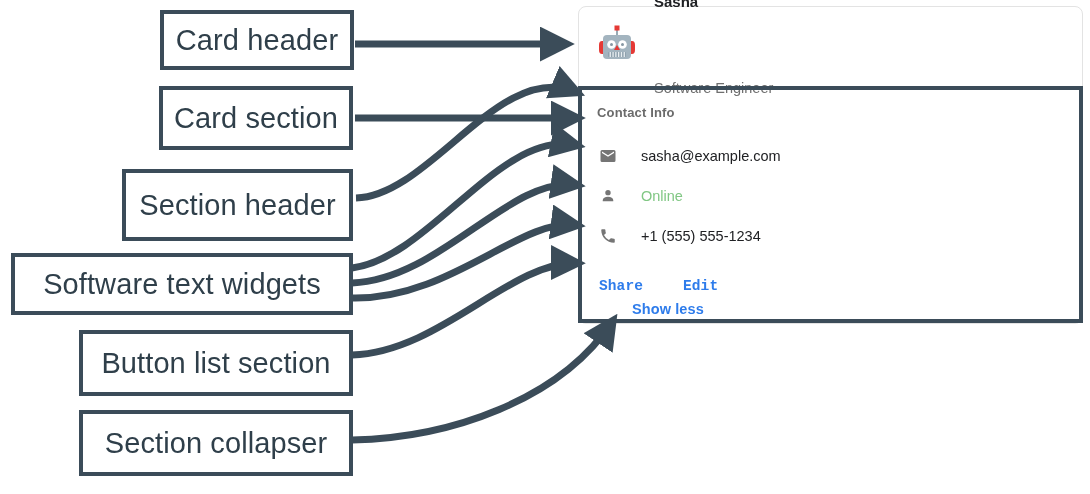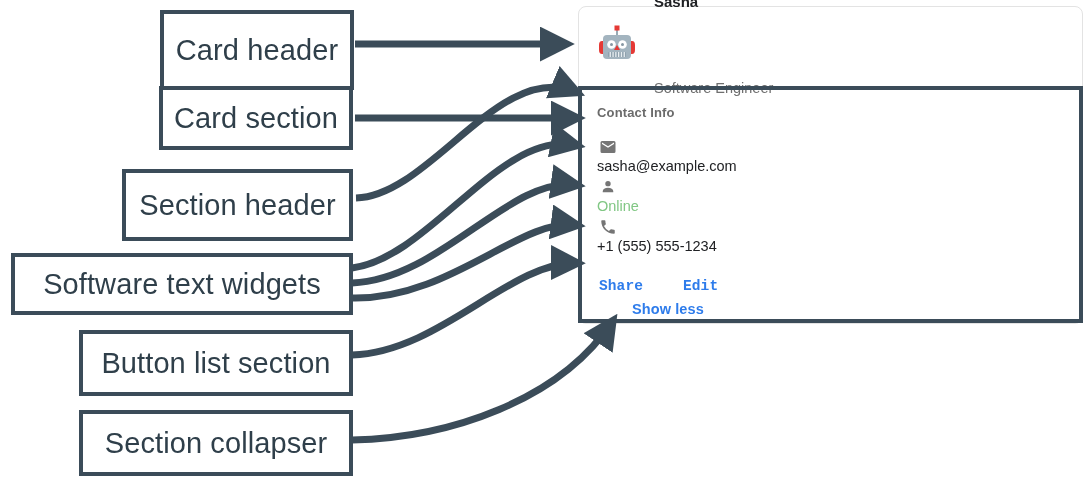--- a/index.html
+++ b/index.html
@@ -110,22 +110,22 @@
   .section-header {
     font-size: 13px;
     font-weight: bold;
     color: #6b6b6b;
     letter-spacing: 0.15px;
     margin-bottom: 16px;
   }
 
   .row {
     display: flex;
+    align-items: center;
     height: 40px;
-    flex-direction: column;
   }
   .row-icon {
     width: 22px;
     flex: 0 0 22px;
     display: flex;
     align-items: center;
     justify-content: center;
     margin-right: 22px;
   }
   .row-icon svg { display: block; }
@@ -261,21 +261,21 @@
       <path d="M352,268 C430,258 500,130 576,145"></path>
       <path d="M352,283 C440,280 510,176 576,185"></path>
       <path d="M352,298 C450,300 520,218 576,225"></path>
 
       <path d="M352,355 C440,352 510,262 576,263"></path>
 
       <path d="M352,440 C450,438 560,400 612,322"></path>
     </g>
   </svg>
 
-  <div class="anno-box" style="left:160px; top:10px; width:194px; height:80px;">
+  <div class="anno-box" style="left:160px; top:10px; width:194px; height:60px;">
     <span>Card header</span>
   </div>
 
   <div class="anno-box" style="left:159px; top:86px; width:194px; height:64px;">
     <span>Card section</span>
   </div>
 
   <div class="anno-box" style="left:122px; top:169px; width:231px; height:72px;">
     <span>Section header</span>
   </div>

